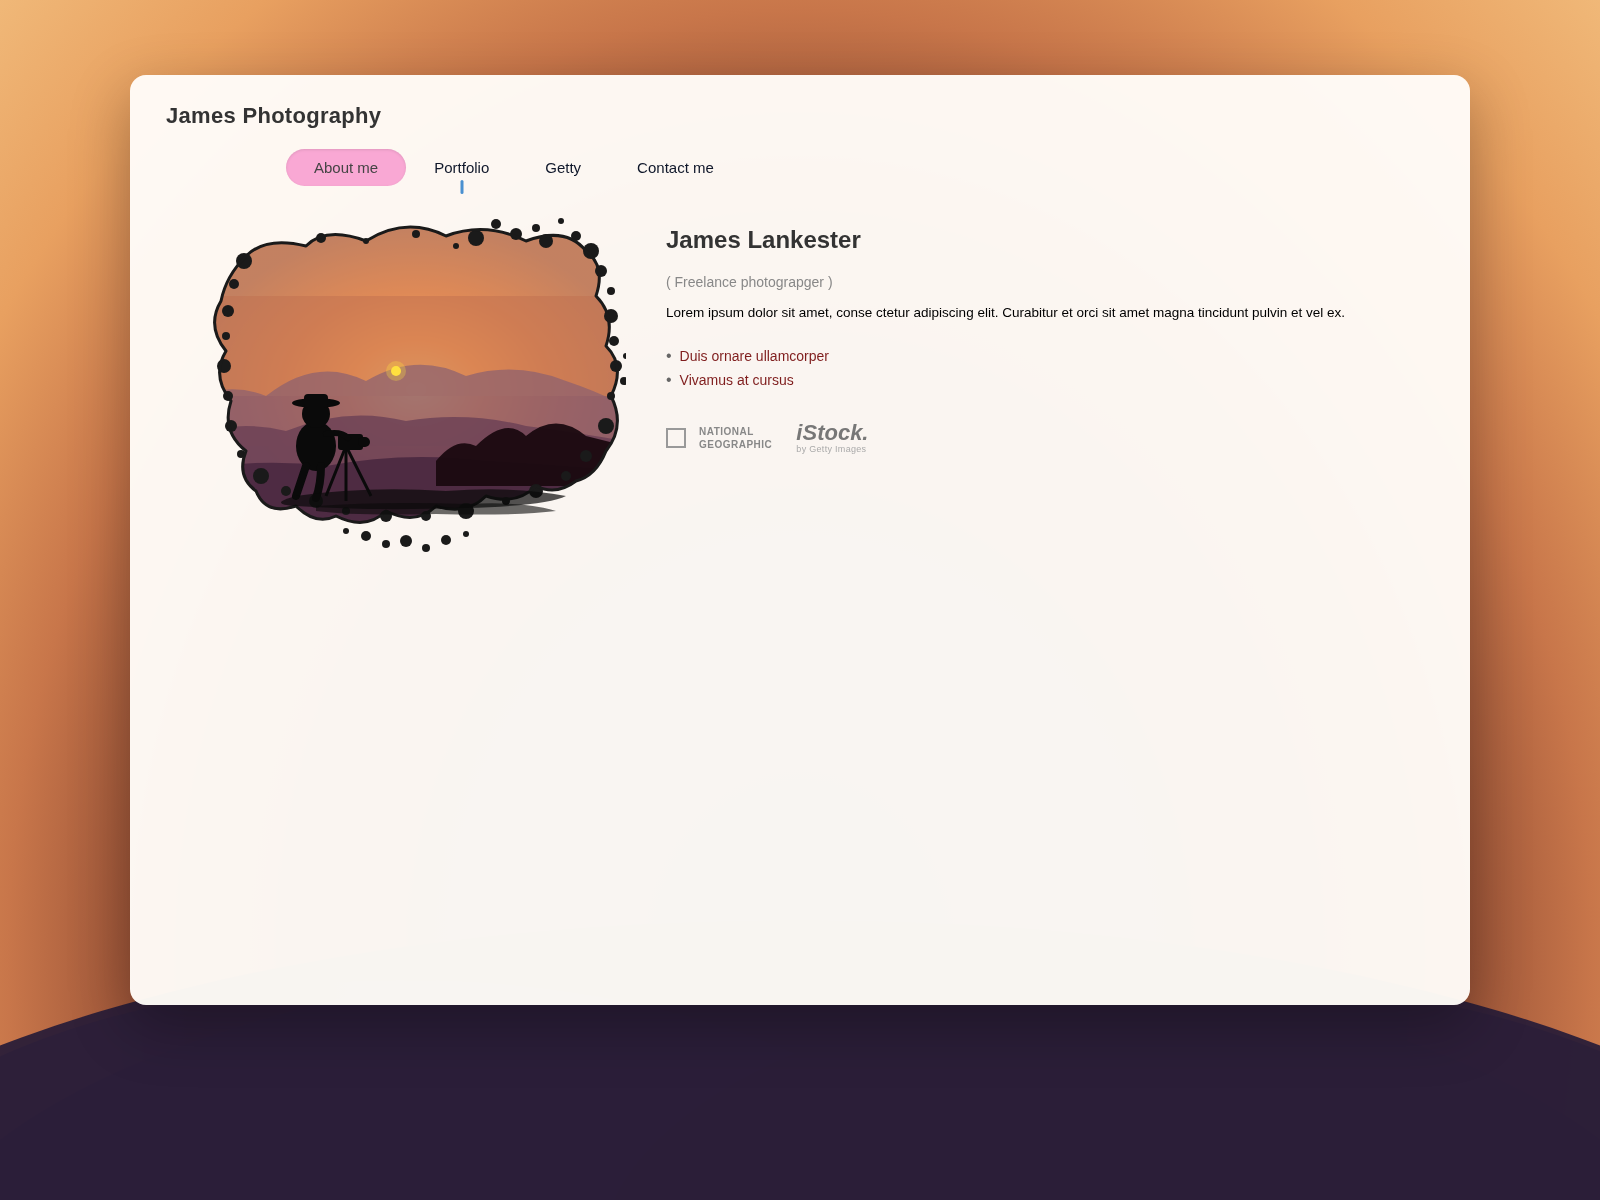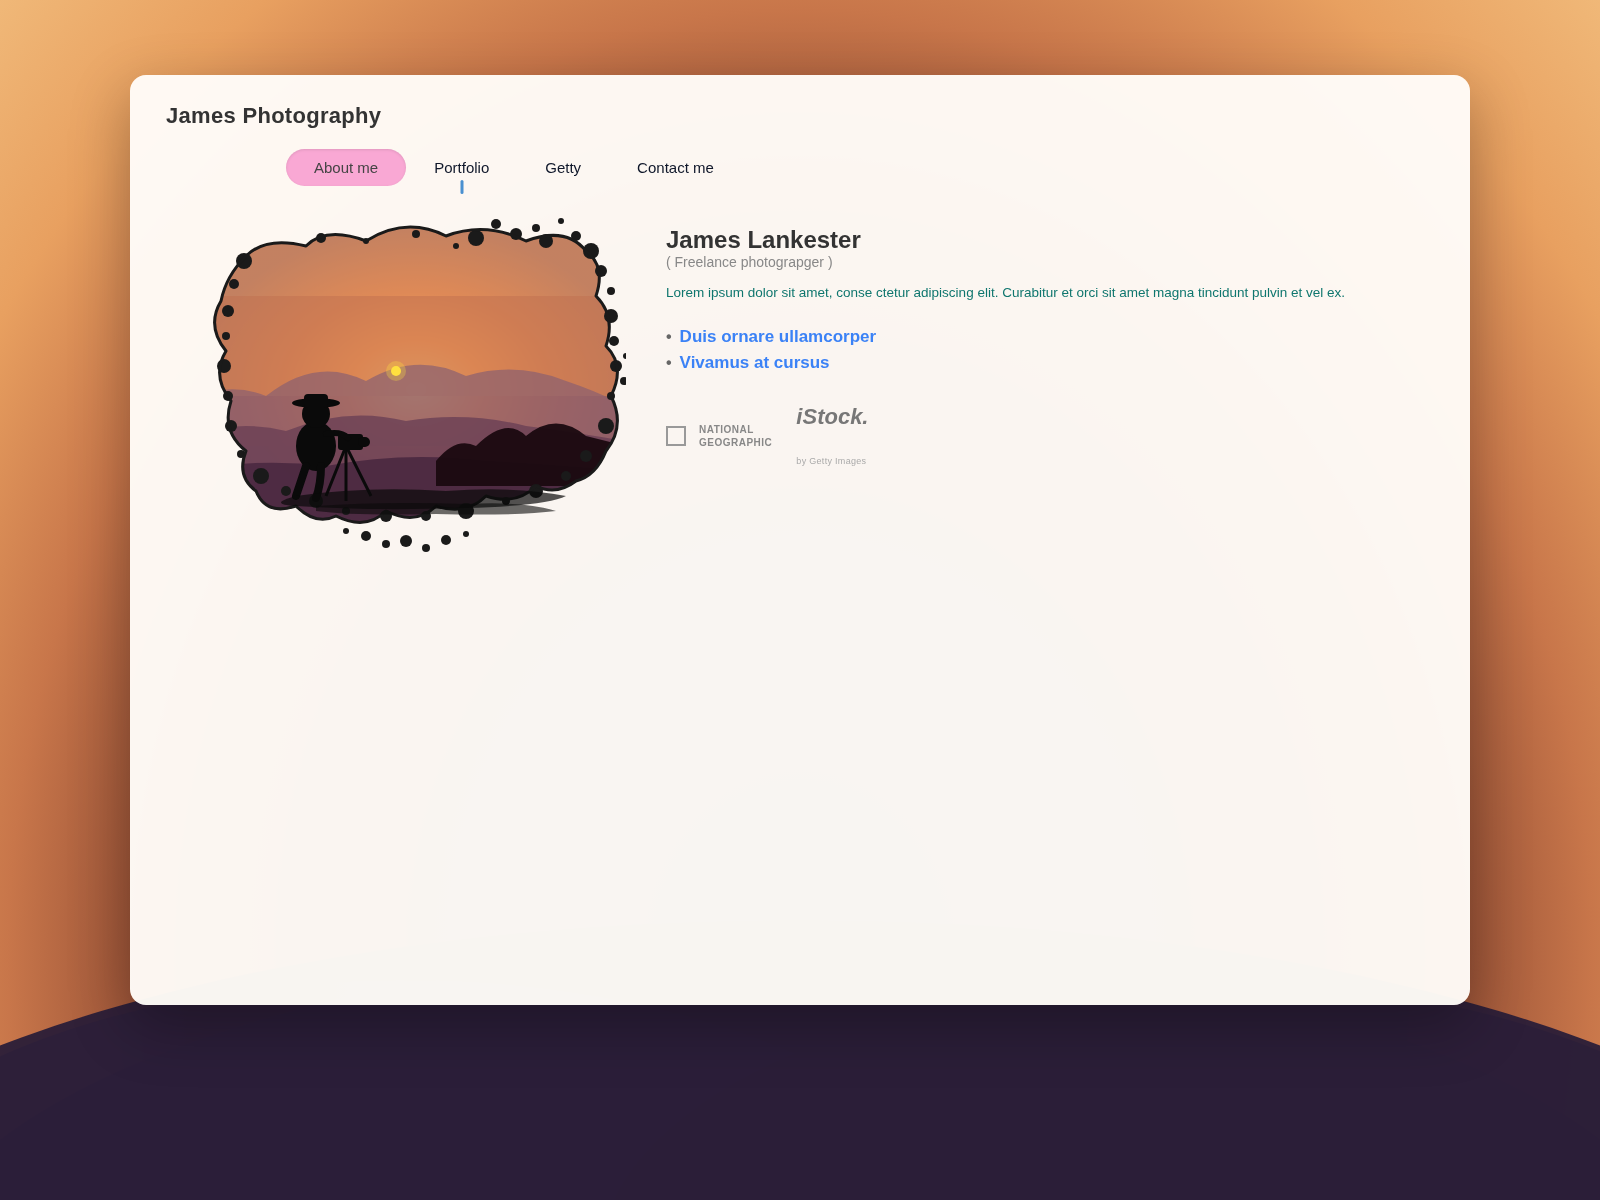--- a/index.html
+++ b/index.html
@@ -117,49 +117,48 @@
 
     .info-section {
       flex: 1;
       padding-top: 30px;
     }
 
     .person-name {
       font-size: 24px;
       font-weight: 600;
       color: #333;
-      margin-bottom: 0;
+      margin-bottom: 20px;
     }
 
     .person-title {
       font-size: 14px;
       color: #888;
       margin-bottom: 12px;
     }
 
     .bio-text {
       font-size: 13.5px;
-      color: #0f766e;
+      color: #000000;
       line-height: 1.65;
       margin-bottom: 20px;
     }
 
     .bullet-list {
       list-style: none;
       margin-bottom: 30px;
     }
 
     .bullet-list li {
-      font-size: 17px;
-      color: #3b82f6;
+      font-size: 14px;
+      color: #7f1d1d;
       padding: 3px 0;
       display: flex;
       align-items: center;
       gap: 8px;
-      font-weight: bold;
     }
 
     .bullet-list li::before {
       content: '•';
       color: #666;
       font-size: 16px;
     }
 
     .partners {
       display: flex;
@@ -340,20 +339,20 @@
       <ul class="bullet-list">
         <li>Duis ornare ullamcorper</li>
         <li>Vivamus at cursus</li>
       </ul>
 
       <div class="partners">
         <div class="partner-natgeo">
           <div class="natgeo-box"></div>
           <div style="font-size:10px; line-height:1.3;">NATIONAL<br>GEOGRAPHIC</div>
         </div>
-        <div style="display:flex;flex-direction:column;align-items:flex-start;gap:28px;">
+        <div style="display:flex;flex-direction:column;align-items:flex-start;">
           <span style="font-size:22px;font-weight:700;color:#777;font-style:italic;line-height:1;">iStock.</span>
           <span style="font-size:9px;color:#aaa;letter-spacing:0.3px;">by Getty Images</span>
         </div>
       </div>
     </div>
   </div>
 </div>
 
 </body></html>

